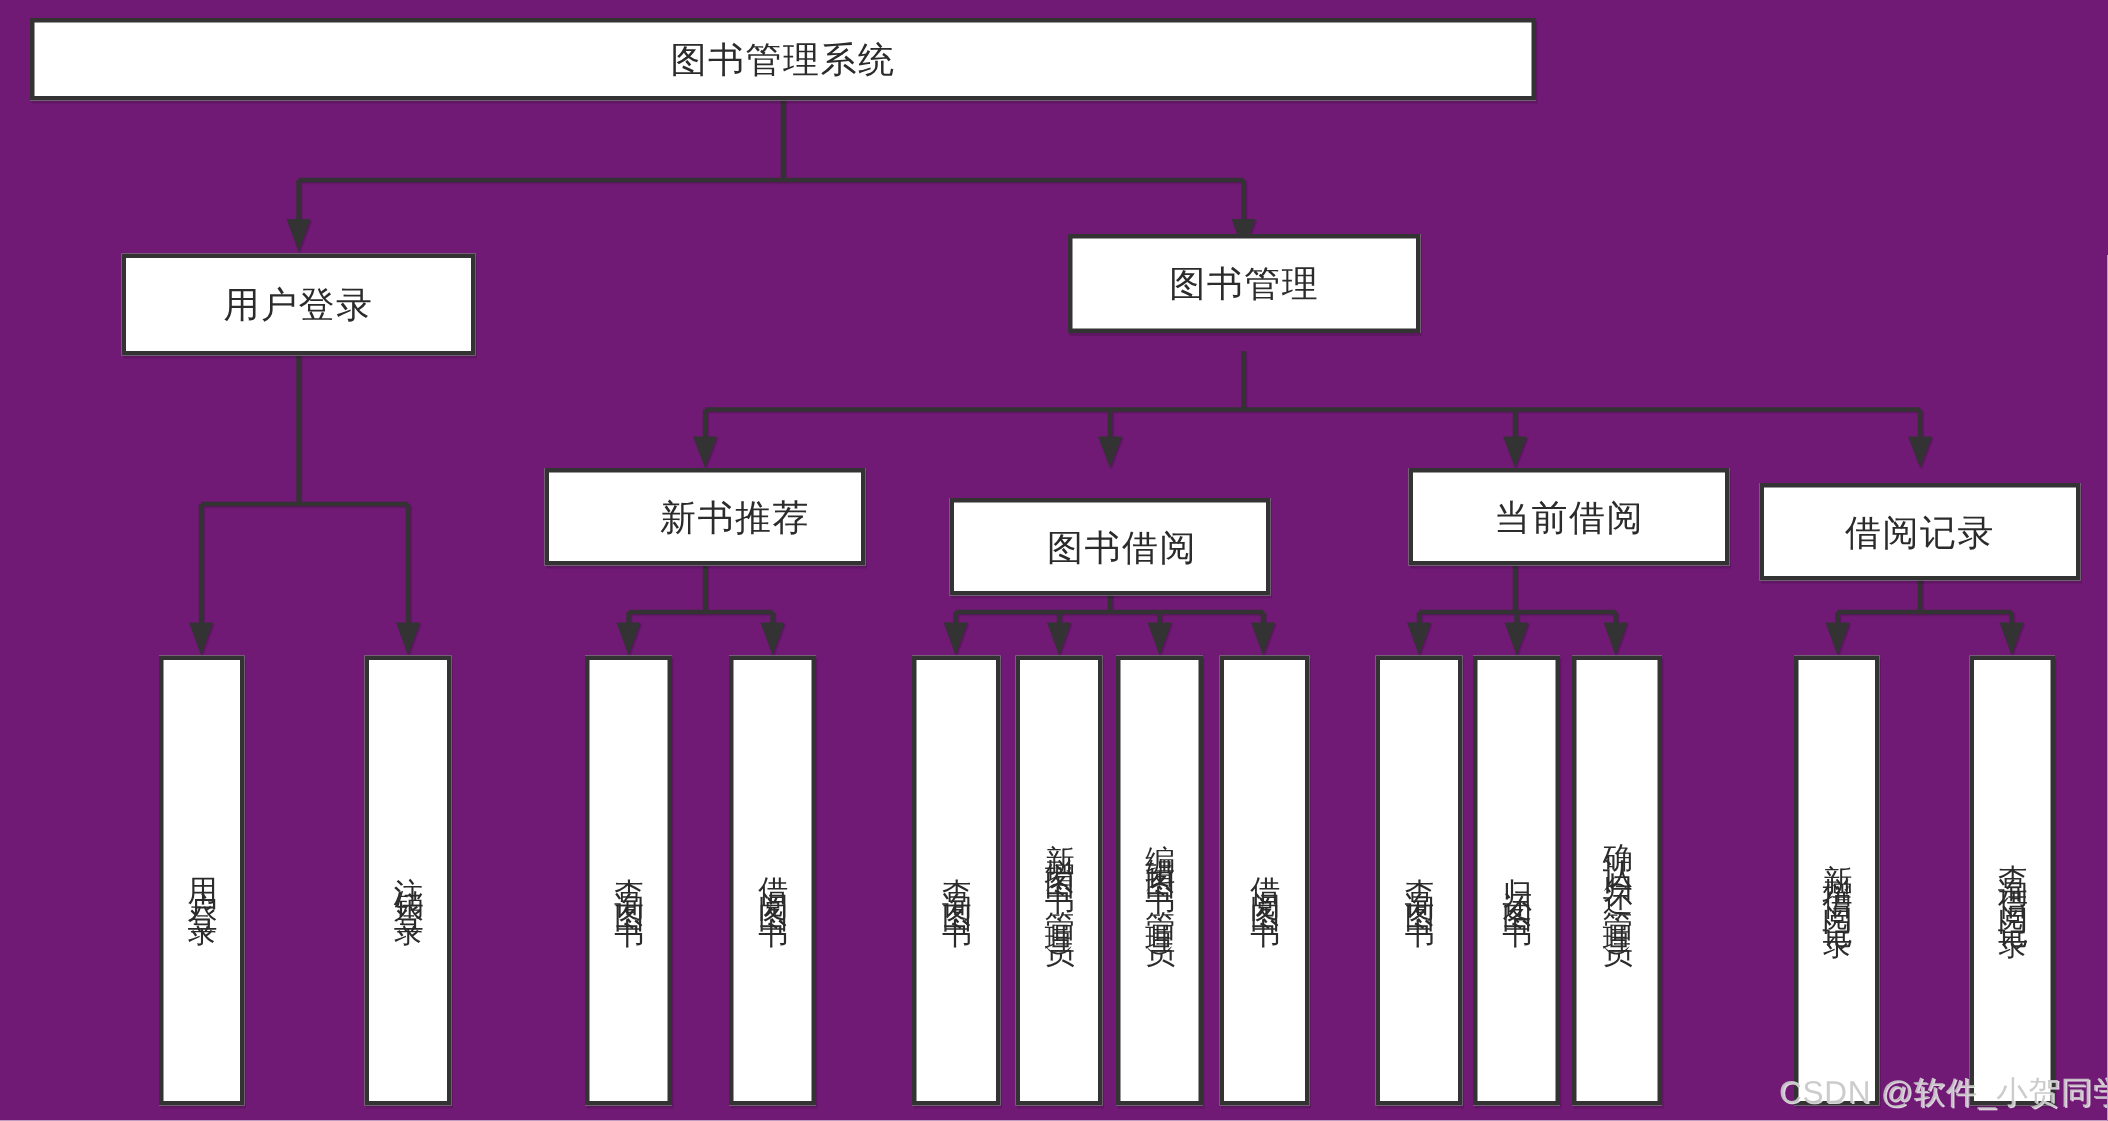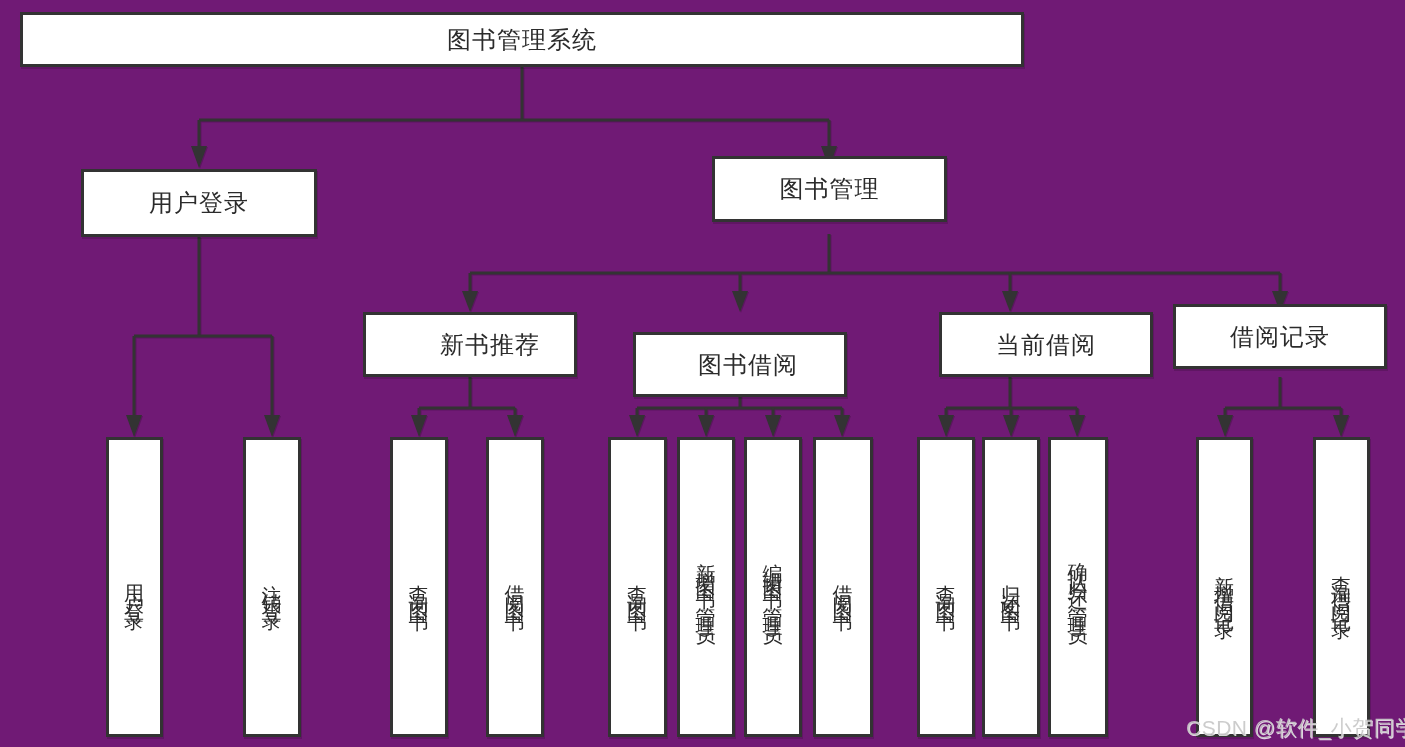--- a/index.html
+++ b/index.html
@@ -141,21 +141,21 @@
 
   <div class="node hbox" style="left:363px; top:312px; width:214px; height:65px;padding-left:40px;">
     <span>新书推荐</span>
   </div>
   <div class="node hbox" style="left:633px; top:332px; width:214px; height:65px;padding-left:16px;">
     <span>图书借阅</span>
   </div>
   <div class="node hbox" style="left:903px; top:312px; width:214px; height:65px;margin-left:36px;">
     <span>当前借阅</span>
   </div>
-  <div class="node hbox" style="left:1173px; top:304px; width:214px; height:65px;">
+  <div class="node hbox" style="left:1173px; top:322px; width:214px; height:65px;">
     <span>借阅记录</span>
   </div>
 
   <div class="node vbox" style="left:106px; top:437px; width:57px; height:300px;">
     <span class="vtext">用户登录</span>
   </div>
   <div class="node vbox" style="left:243px; top:437px; width:58px; height:300px;">
     <span class="vtext">注销登录</span>
   </div>
 

